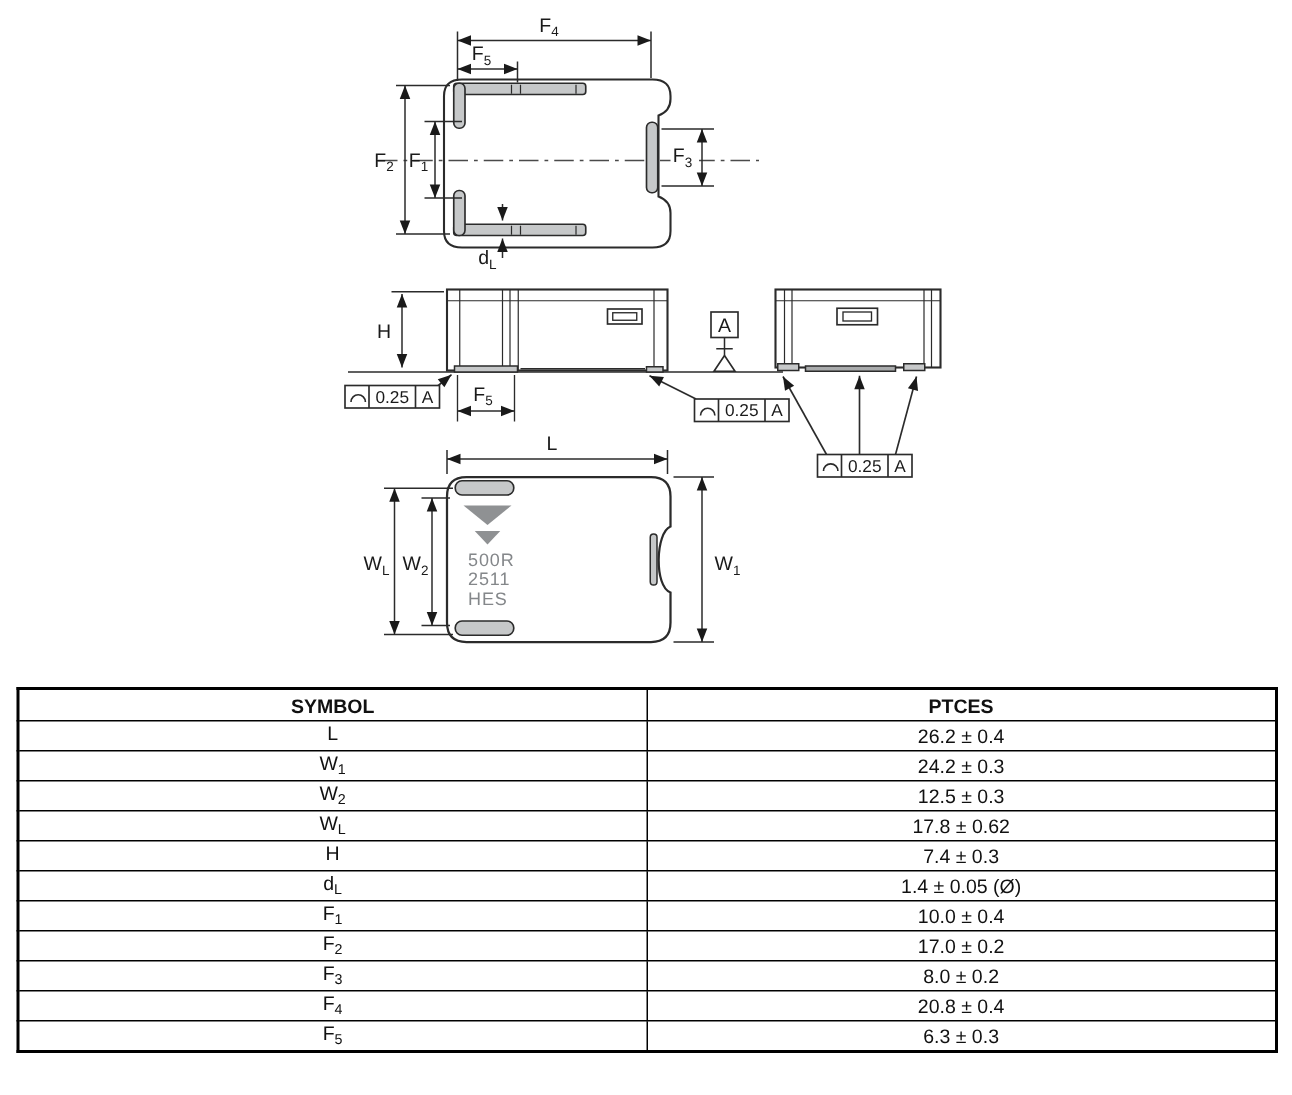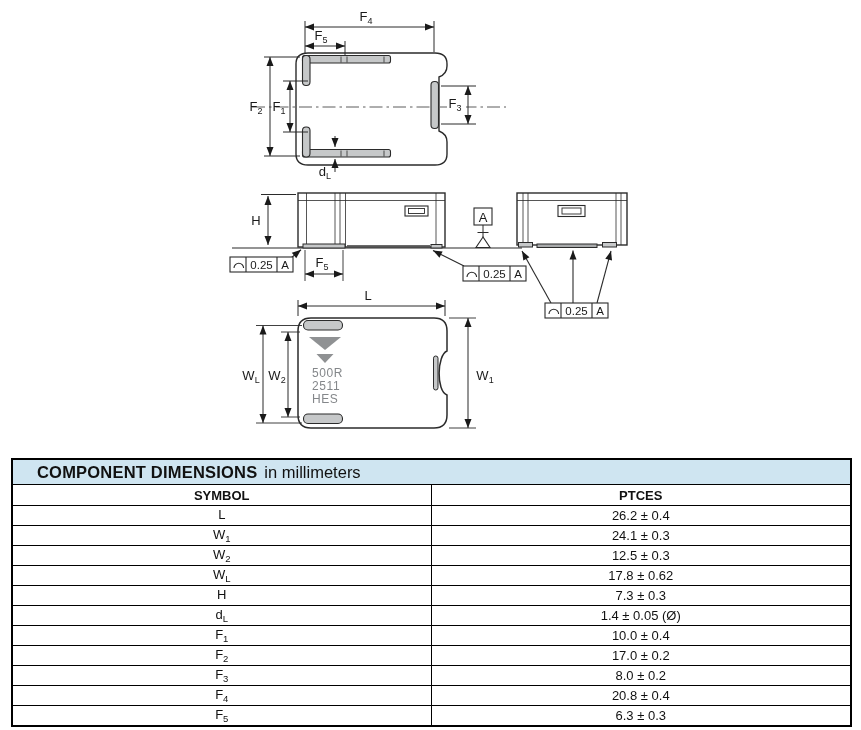--- a/index.html
+++ b/index.html
@@ -204,47 +204,42 @@
   </g>
 </svg>
 
 <table class="dim-table">
   <colgroup>
       <col style="width:419px">
       <col>
     </colgroup>
   <tbody>
   <tr>
-    <td class="title-cell" colspan="2">
-      <span class="title-main">COMPONENT DIMENSIONS</span><span class="title-suffix">in millimeters</span>
-    </td>
-  </tr>
-  <tr>
     <th class="col-header">SYMBOL</th>
     <th class="col-header">PTCES</th>
   </tr>
   <tr class="data-row">
     <td><span>L</span><span class="sub"></span></td>
     <td>26.2 ± 0.4</td>
   </tr>
   <tr class="data-row">
     <td><span>W</span><span class="sub">1</span></td>
-    <td>24.1 ± 0.3</td>
+    <td>24.2 ± 0.3</td>
   </tr>
   <tr class="data-row">
     <td><span>W</span><span class="sub">2</span></td>
     <td>12.5 ± 0.3</td>
   </tr>
   <tr class="data-row">
     <td><span>W</span><span class="sub">L</span></td>
     <td>17.8 ± 0.62</td>
   </tr>
   <tr class="data-row">
     <td><span>H</span><span class="sub"></span></td>
-    <td>7.3 ± 0.3</td>
+    <td>7.4 ± 0.3</td>
   </tr>
   <tr class="data-row">
     <td><span>d</span><span class="sub">L</span></td>
     <td>1.4 ± 0.05 (Ø)</td>
   </tr>
   <tr class="data-row">
     <td><span>F</span><span class="sub">1</span></td>
     <td>10.0 ± 0.4</td>
   </tr>
   <tr class="data-row">

